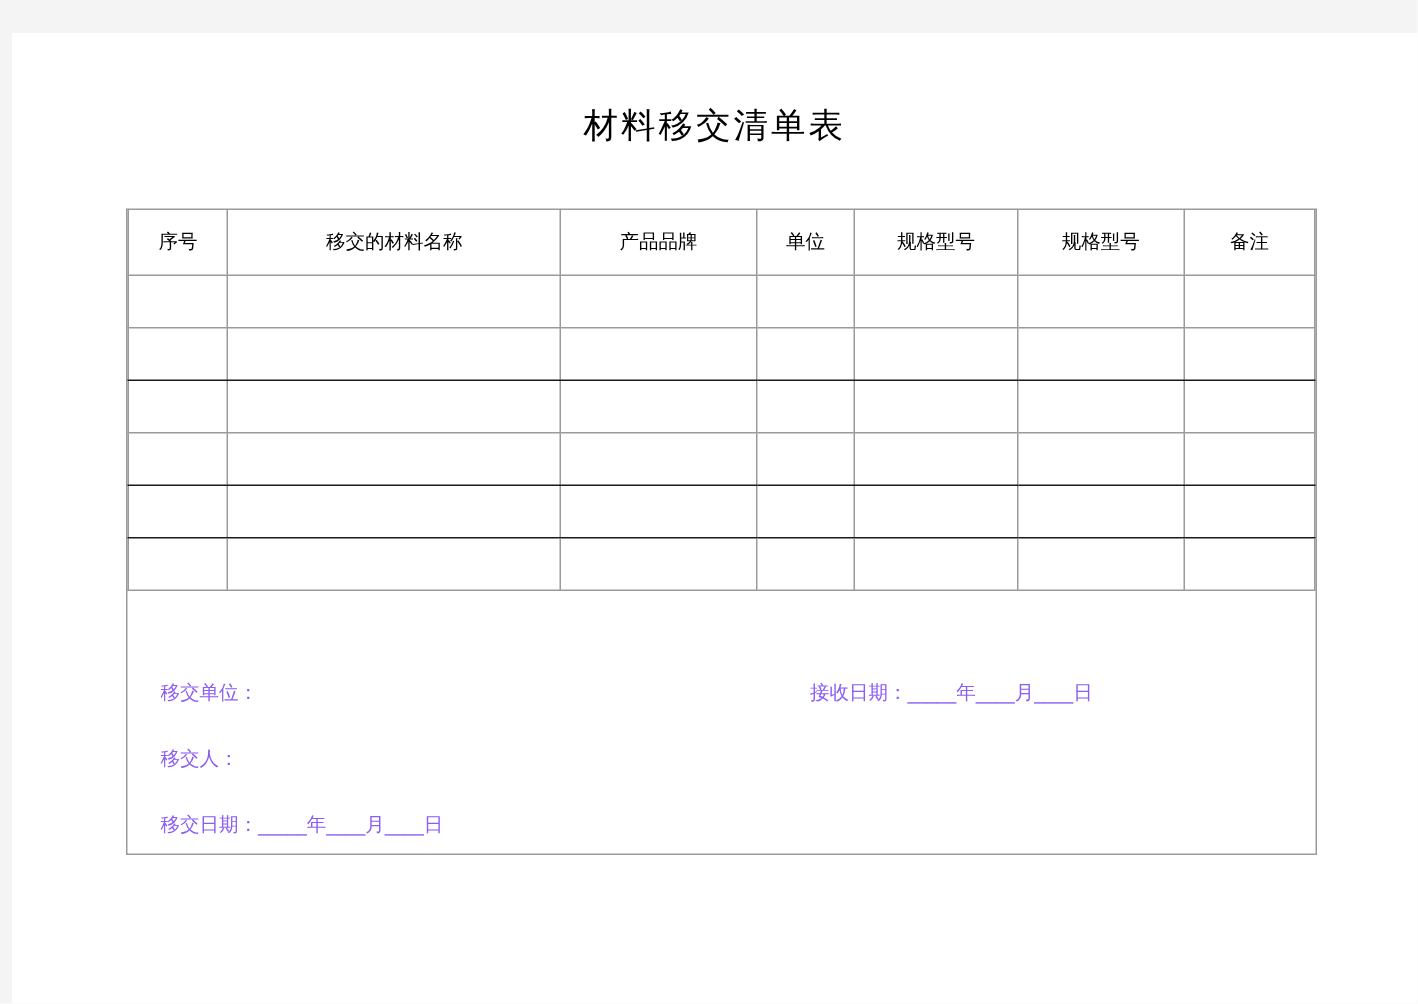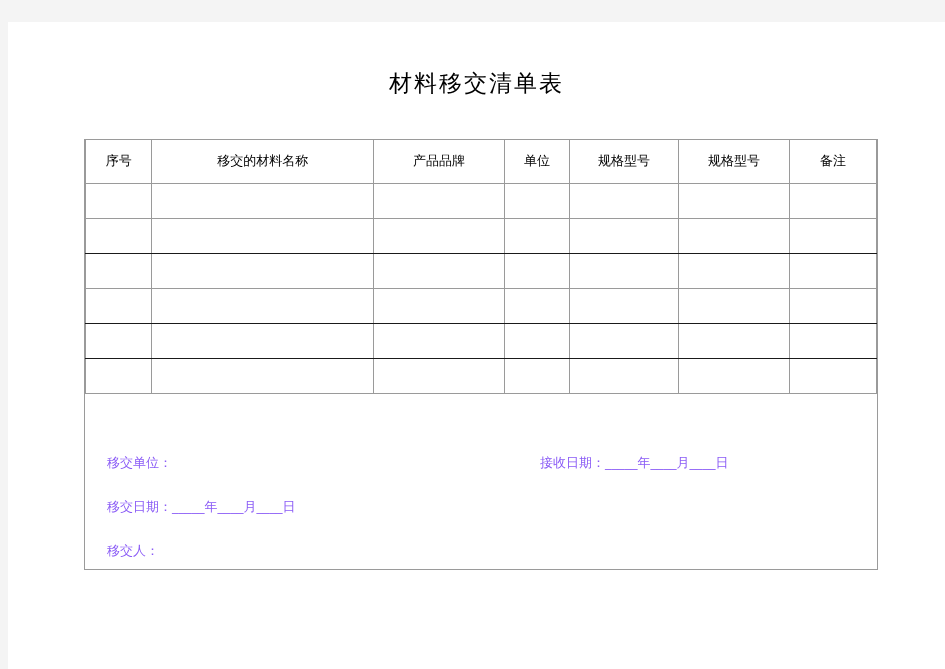--- a/index.html
+++ b/index.html
@@ -183,22 +183,22 @@
           <td class="col-spec sep-dark"></td>
           <td class="col-qty"></td>
           <td class="col-remark"></td>
         </tr>
       </tbody>
     </table>
 
     <div id="signature-area">
       <div class="sig-col left">
         <div class="sig-line">移交单位：</div>
+        <div class="sig-line">移交人：</div>
         <div class="sig-line">移交日期：_____年____月____日</div>
-        <div class="sig-line">移交人：</div>
       </div>
       <div class="sig-col right">
         <div class="sig-line">接收日期：_____年____月____日</div>
       </div>
     </div>
 
   </div>
 </div>
 
 </body></html>

